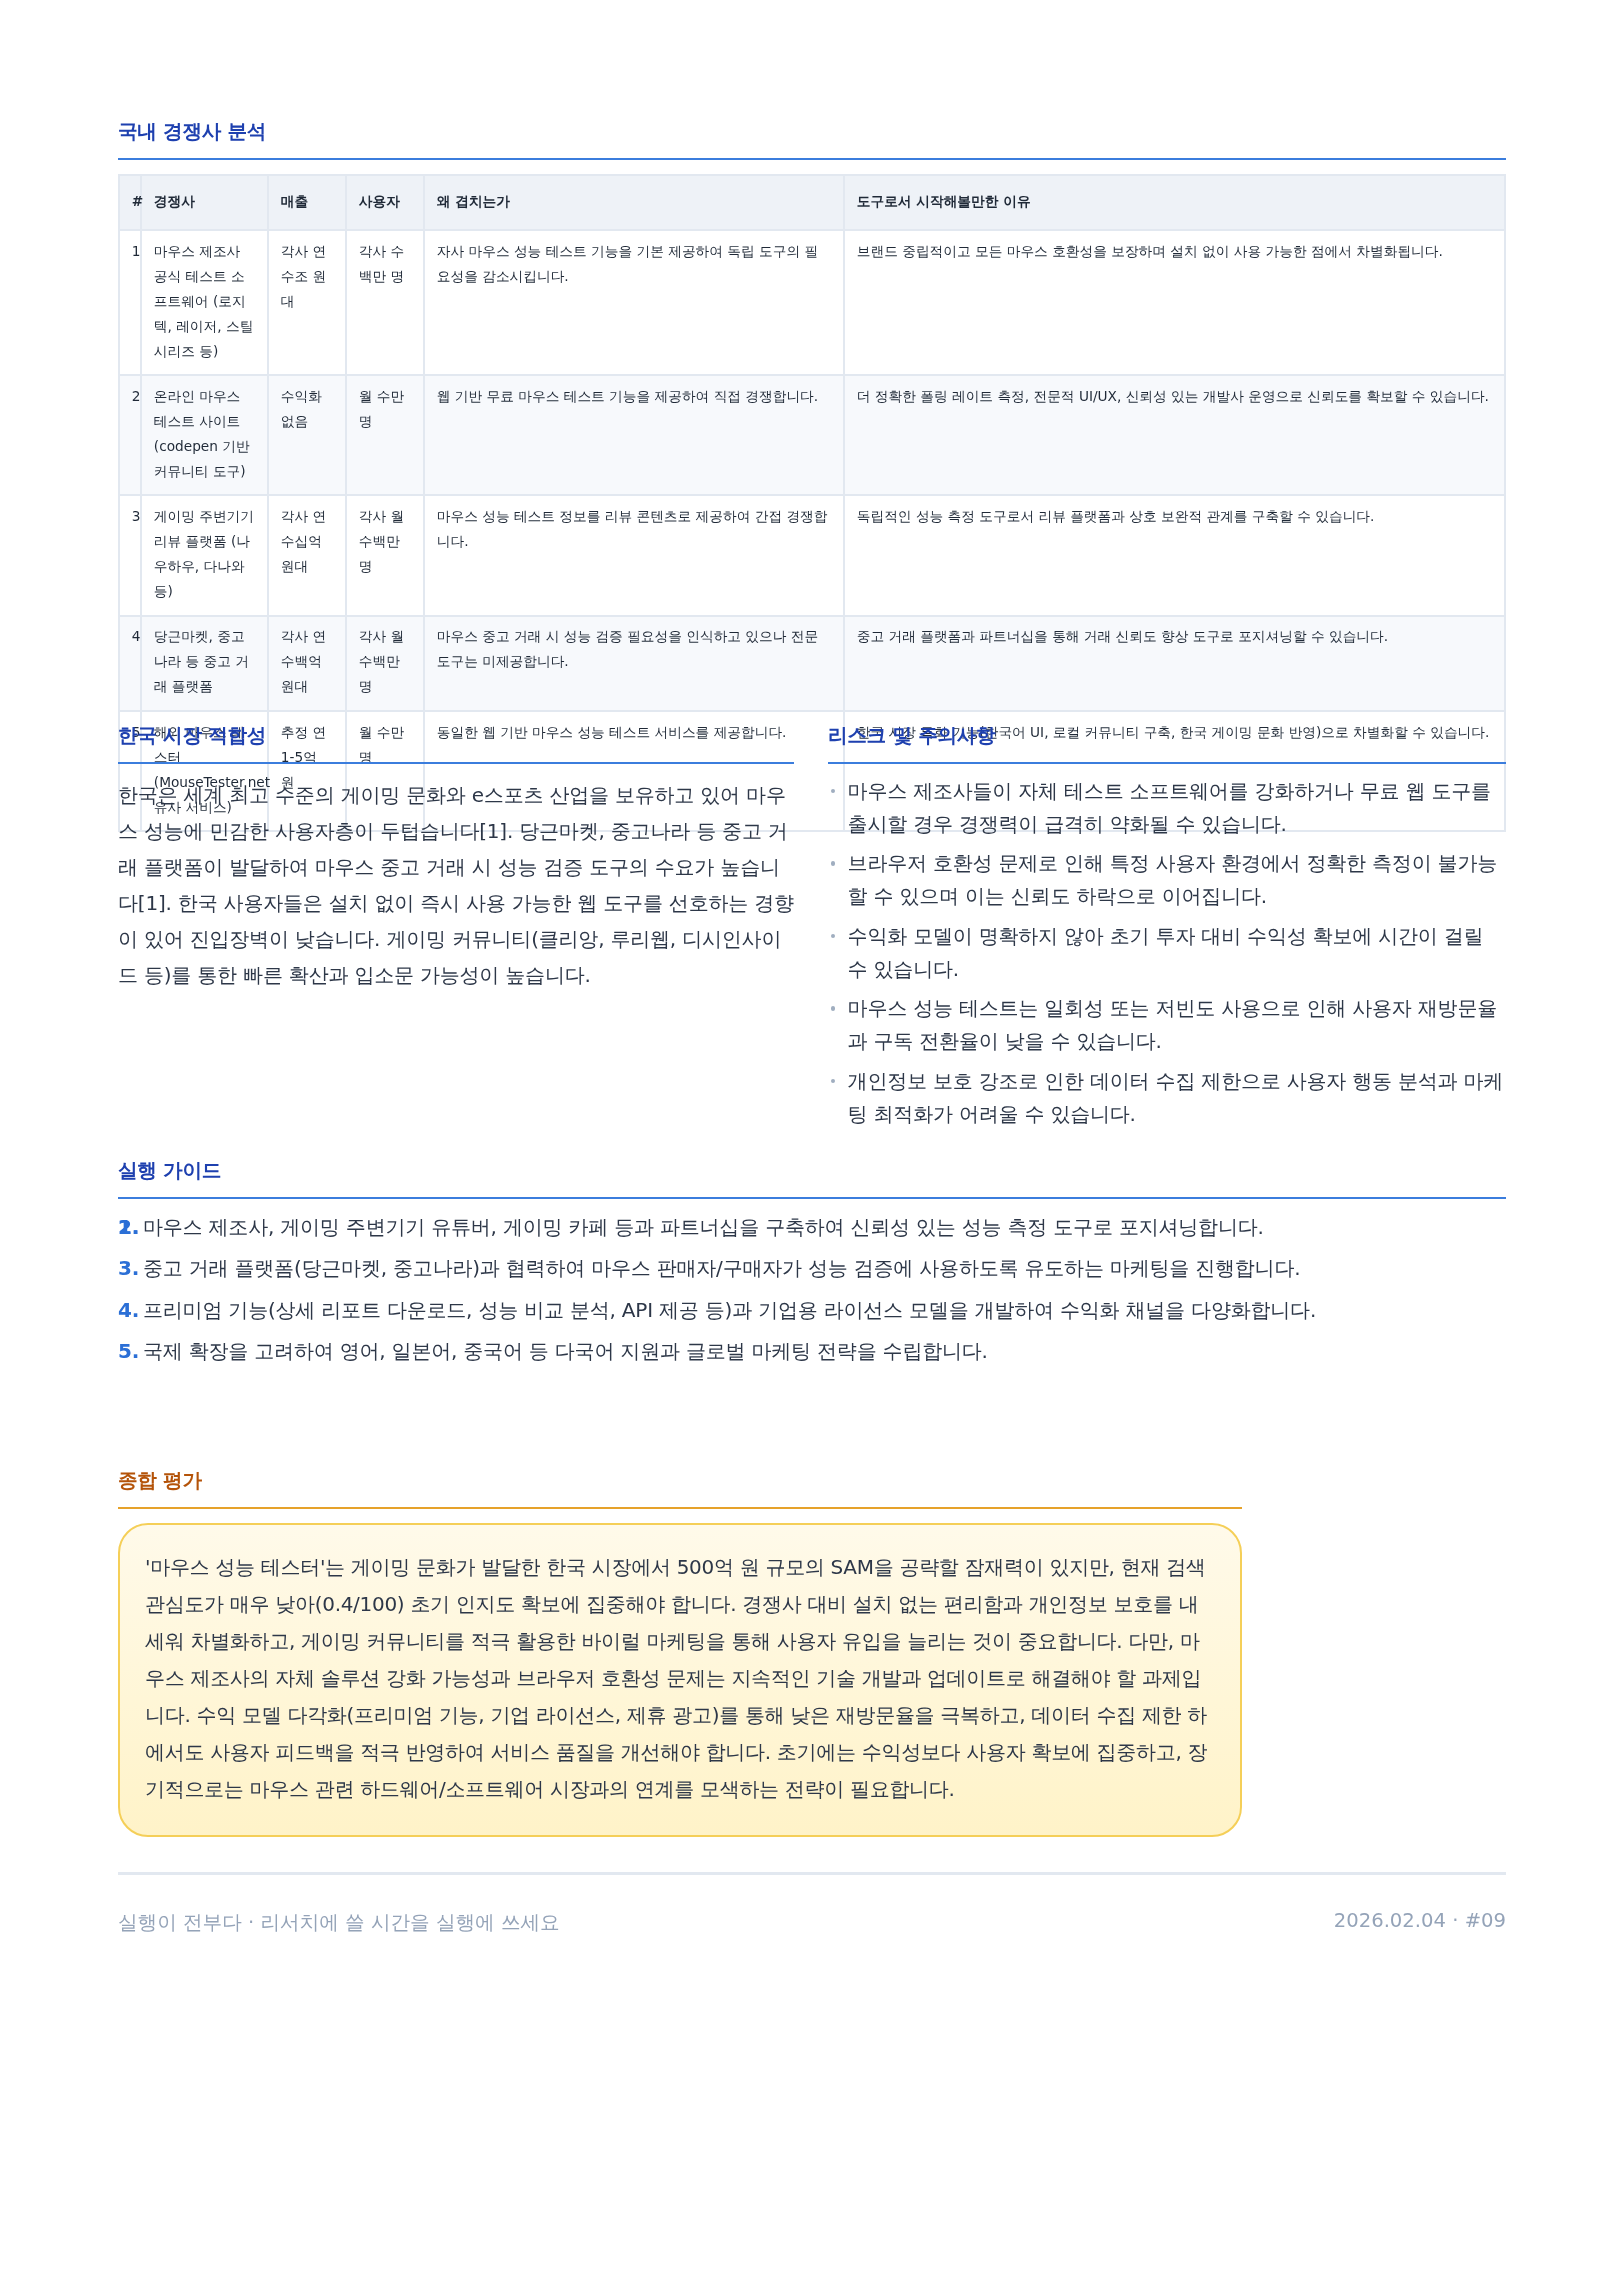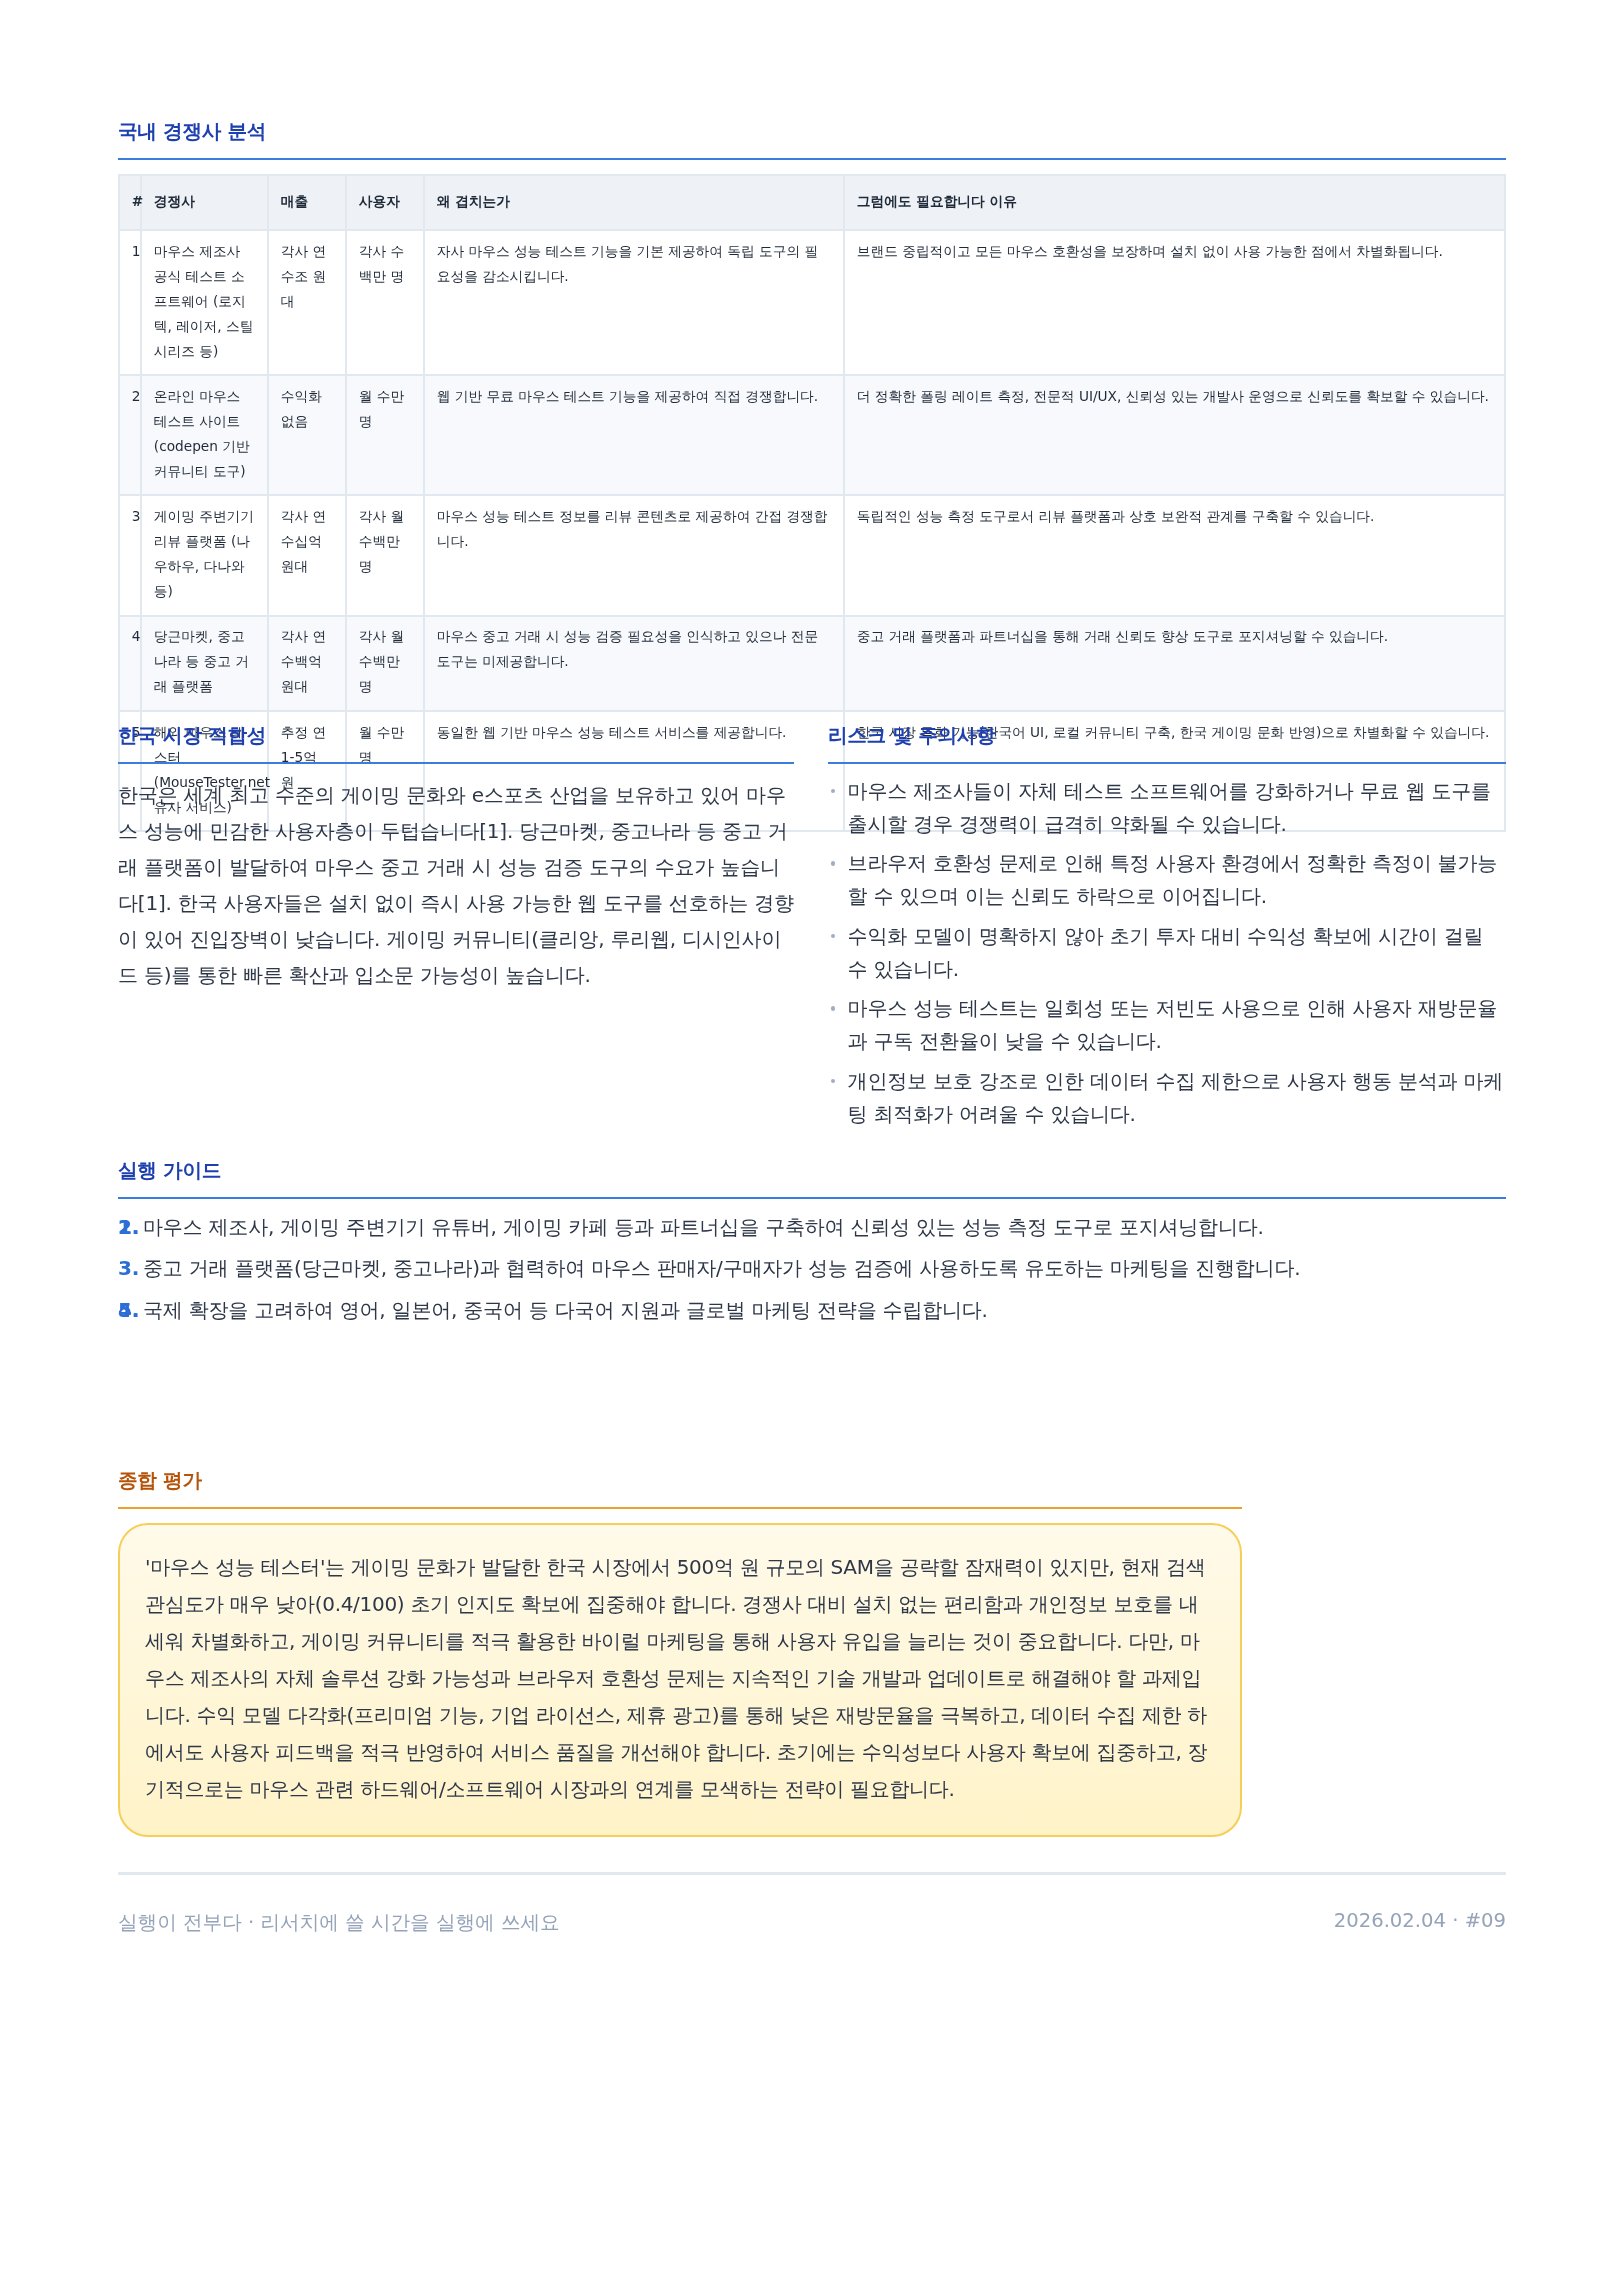--- a/index.html
+++ b/index.html
@@ -103,21 +103,21 @@
           <col class="col-why">
           <col>
       </colgroup>
       <thead>
         <tr>
           <th>#</th>
           <th>경쟁사</th>
           <th>매출</th>
           <th>사용자</th>
           <th>왜 겹치는가</th>
-          <th>그럼에도 필요합니다 이유</th>
+          <th>도구로서 시작해볼만한 이유</th>
         </tr>
       </thead>
       <tbody>
         <tr>
           <td>1</td>
           <td>마우스 제조사 공식 테스트 소프트웨어 (로지텍, 레이저, 스틸시리즈 등)</td>
           <td>각사 연 수조 원대</td>
           <td>각사 수백만 명</td>
           <td>자사 마우스 성능 테스트 기능을 기본 제공하여 독립 도구의 필요성을 감소시킵니다.</td>
           <td>브랜드 중립적이고 모든 마우스 호환성을 보장하며 설치 없이 사용 가능한 점에서 차별화됩니다.</td>
@@ -174,21 +174,21 @@
       </ul>
     </div>
   </section>
 
   <section id="guide">
     <div class="sec-title">실행 가이드</div>
     <ol class="steps">
       <li><span class="num">1.</span></li>
       <li><span class="num">2.</span><span>마우스 제조사, 게이밍 주변기기 유튜버, 게이밍 카페 등과 파트너십을 구축하여 신뢰성 있는 성능 측정 도구로 포지셔닝합니다.</span></li>
       <li><span class="num">3.</span><span>중고 거래 플랫폼(당근마켓, 중고나라)과 협력하여 마우스 판매자/구매자가 성능 검증에 사용하도록 유도하는 마케팅을 진행합니다.</span></li>
-      <li><span class="num">4.</span></li>
+      <li><span class="num">4.</span><span>프리미엄 기능(상세 리포트 다운로드, 성능 비교 분석, API 제공 등)과 기업용 라이선스 모델을 개발하여 수익화 채널을 다양화합니다.</span></li>
       <li><span class="num">5.</span><span>국제 확장을 고려하여 영어, 일본어, 중국어 등 다국어 지원과 글로벌 마케팅 전략을 수립합니다.</span></li>
     </ol>
   </section>
 
   <section id="summary">
     <div class="sec-title amber">종합 평가</div>
     <div class="summary-box">
       <span>'마우스 성능 테스터'는 게이밍 문화가 발달한 한국 시장에서 500억 원 규모의 SAM을 공략할 잠재력이 있지만, 현재 검색 관심도가 매우 낮아(0.4/100) 초기 인지도 확보에 집중해야 합니다. 경쟁사 대비 설치 없는 편리함과 개인정보 보호를 내세워 차별화하고, 게이밍 커뮤니티를 적극 활용한 바이럴 마케팅을 통해 사용자 유입을 늘리는 것이 중요합니다. 다만, 마우스 제조사의 자체 솔루션 강화 가능성과 브라우저 호환성 문제는 지속적인 기술 개발과 업데이트로 해결해야 할 과제입니다. 수익 모델 다각화(프리미엄 기능, 기업 라이선스, 제휴 광고)를 통해 낮은 재방문율을 극복하고, 데이터 수집 제한 하에서도 사용자 피드백을 적극 반영하여 서비스 품질을 개선해야 합니다. 초기에는 수익성보다 사용자 확보에 집중하고, 장기적으로는 마우스 관련 하드웨어/소프트웨어 시장과의 연계를 모색하는 전략이 필요합니다.</span>
     </div>
   </section>

